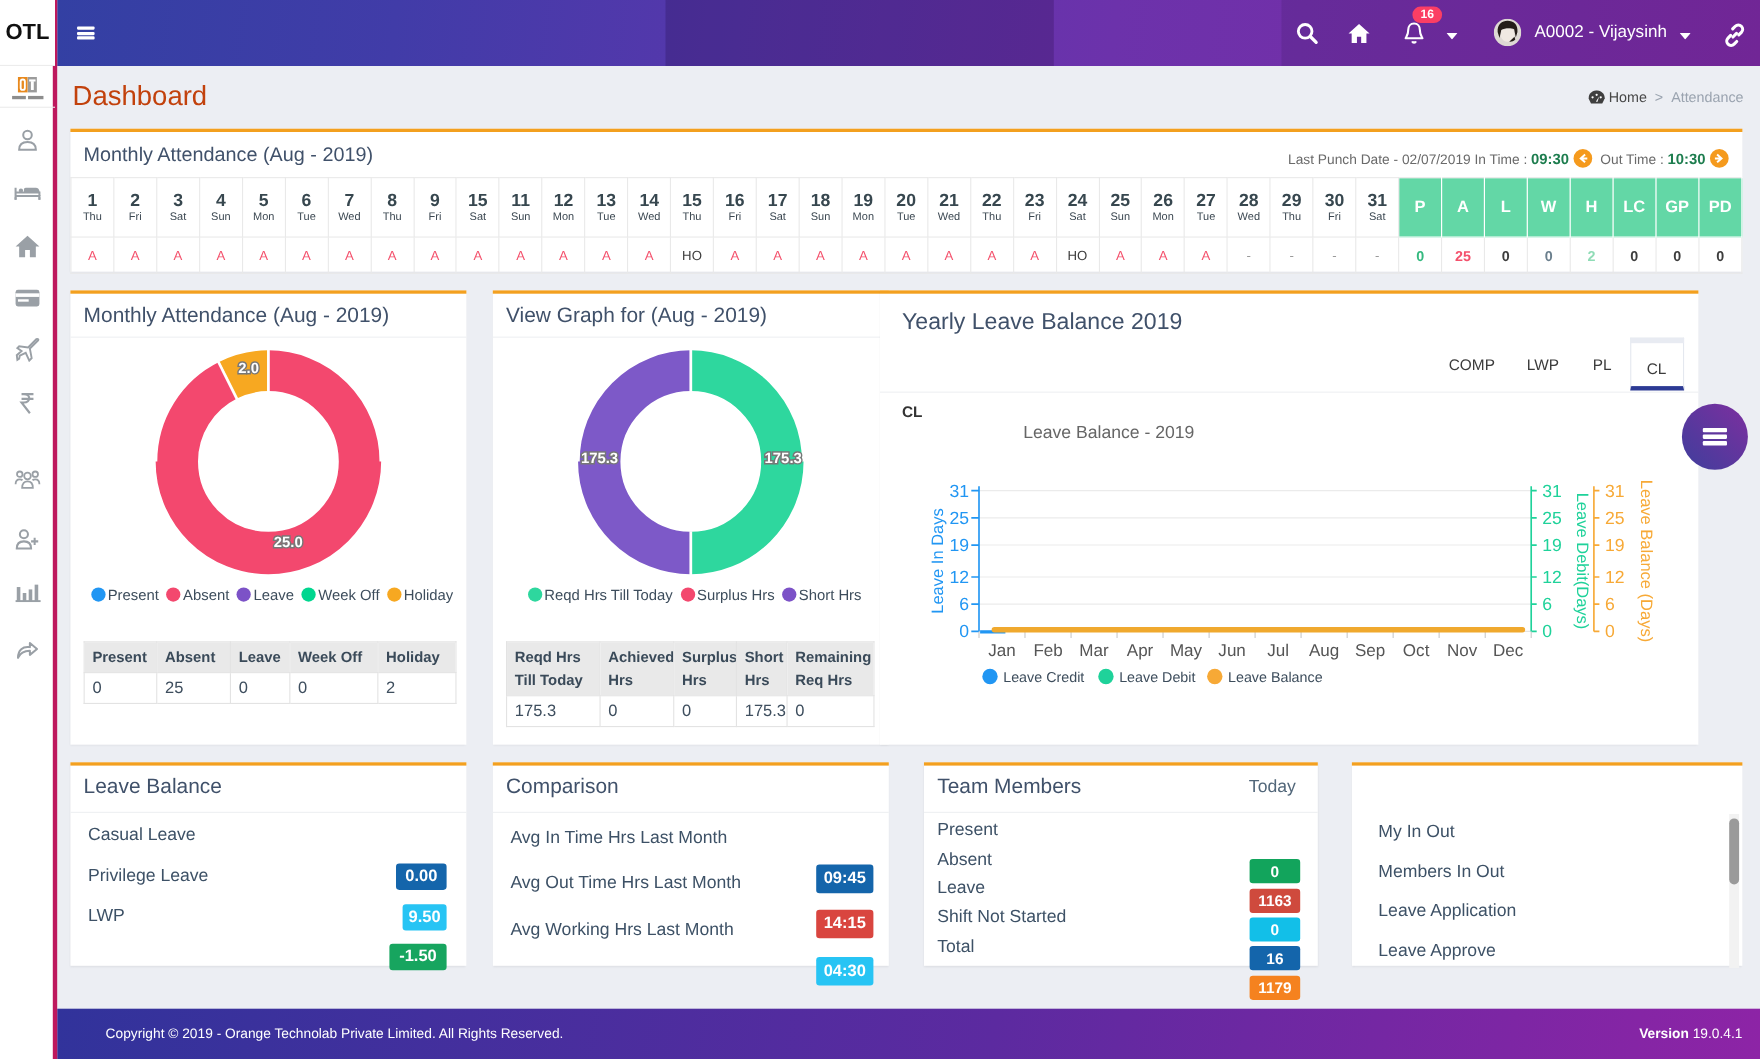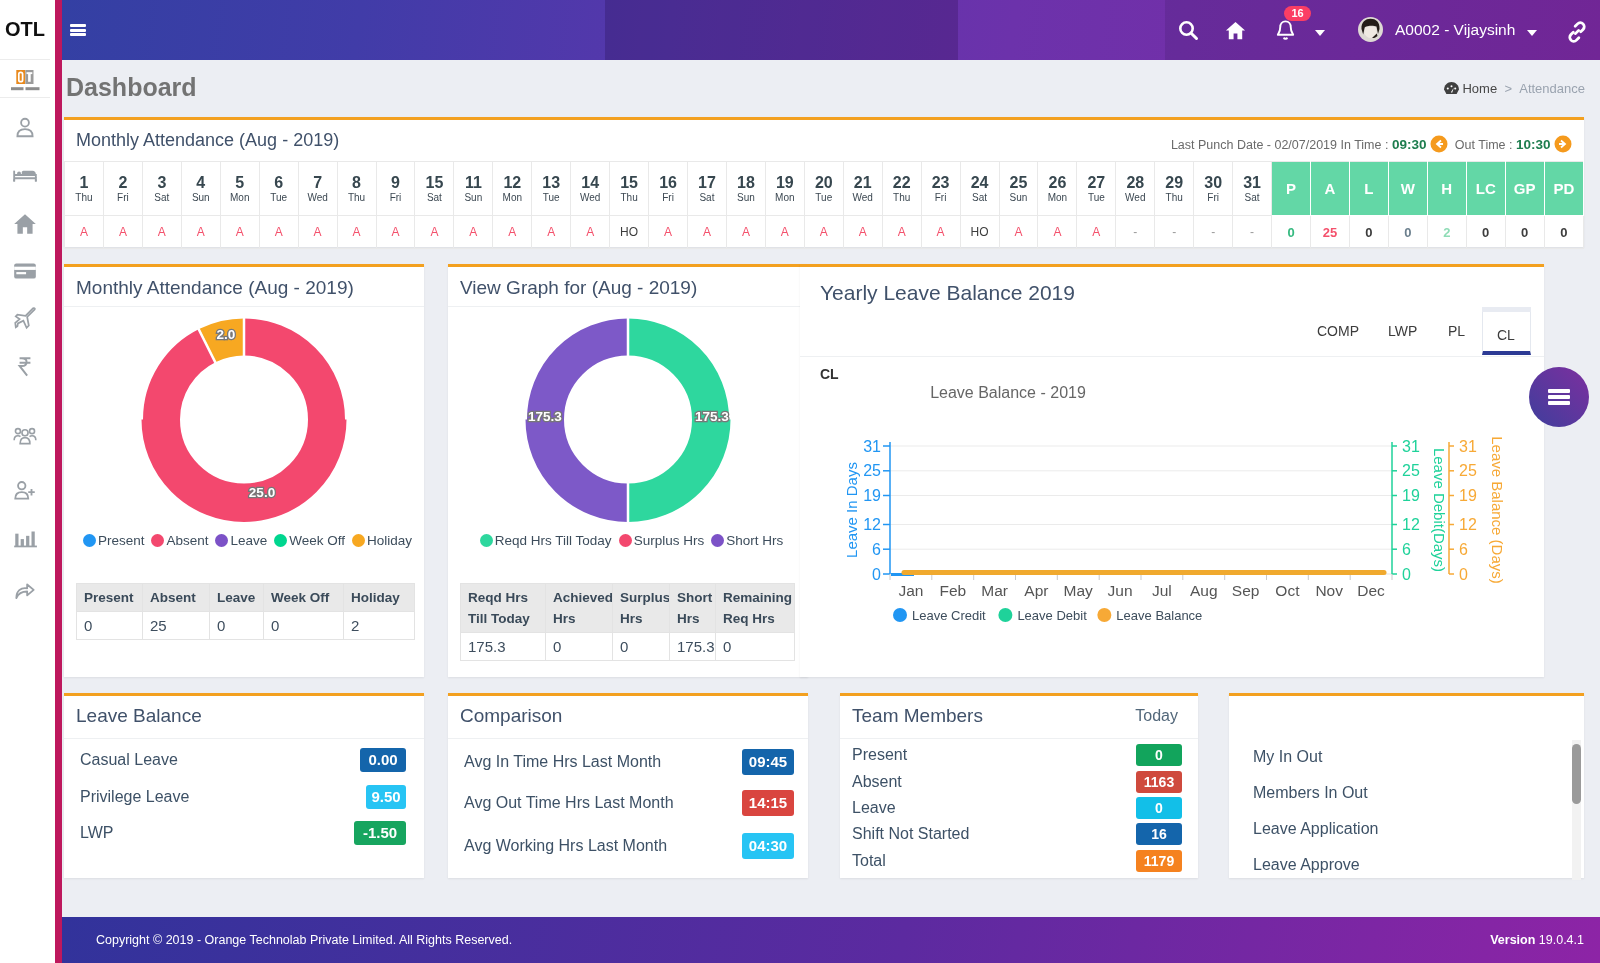--- a/index.html
+++ b/index.html
@@ -5,24 +5,24 @@
 * { margin:0; padding:0; box-sizing:border-box; }
 html,body { width:1600px; height:963px; font-family:"Liberation Sans", sans-serif; background:#eceef3; overflow:hidden; position:relative; }
 svg text { font-family:"Liberation Sans", sans-serif; }
 #topbar { position:absolute; left:50px; top:0; width:1550px; height:60px;
   background:linear-gradient(97deg,#3340a3 0%,#413ca8 20%,#5737ac 40%,#6c32ab 62%,#7d2ba4 100%); }
 #topbanner { position:absolute; left:555px; top:0; width:353px; height:60px; background:rgba(20,0,45,0.20); }
 #navshade { position:absolute; left:1115px; top:0; width:435px; height:60px; background:rgba(10,0,25,0.10); }
 #topbar .htitle { position:absolute; left:555px; top:0; width:353px; height:60px; line-height:60px; color:#fff; font-size:15px; font-weight:bold; text-align:center; letter-spacing:0.2px;}
 .hicon { position:absolute; display:flex; align-items:center; justify-content:center; }
 .bars span { display:block; width:16px; height:3px; background:#fff; border-radius:1px; margin:1.8px 0;}
-#sidebar { position:absolute; left:0; top:0; width:62px; height:963px; background:#fff; border-right:7px solid #be185d; z-index:5;}
+#sidebar { position:absolute; left:0; top:0; width:52px; height:963px; background:#fff; border-right:4px solid #be185d; z-index:5;}
 #otl { position:absolute; top:0; left:0; width:50px; height:60px; line-height:58px; text-align:center; font-weight:bold; font-size:20px; color:#101010; border-bottom:1px solid #ececec; background:#fff;}
 .sicon { position:absolute; left:0; width:50px; text-align:center; }
-#pagehead { position:absolute; left:66px; top:73px; font-size:25px; color:#737373;font-weight:bold; }
+#pagehead { position:absolute; left:66px; top:73px; font-size:25px; color:#c2410c; }
 #crumb { position:absolute; right:15px; top:81px; font-size:13px; color:#9aa3af; }
 #crumb .home { color:#474747; }
 .card { position:absolute; background:#fff; border-top:3px solid #f3a01f; box-shadow:0 1px 2px rgba(0,0,0,0.07); }
 .ctitle { font-size:19px; color:#40516a; }
 #strip { left:64px; top:117px; width:1520px; height:130px; }
 #strip .ctitle { position:absolute; left:12px; top:10px; font-size:18px;}
 #punch { position:absolute; right:12px; top:15px; font-size:12.5px; color:#6a6a6a; }
 #punch b { color:#1d7d4e; font-size:13.5px;}
 #atable { position:absolute; left:0px; top:41px; width:1520px; border-collapse:collapse; table-layout:fixed; }
 #atable td { border:1px solid #e9e9e9; text-align:center; }
@@ -44,21 +44,21 @@
 .stable td { border:1px solid #e3e3e3; padding:3px 7px; }
 .stable tr.h td { font-size:13.5px; }
 .stable tr.h td { background:#e9e9e9; font-weight:bold; color:#3a4a59; }
 #lbcard { left:64px; top:693px; width:360px; height:185px; }
 #compcard { left:448px; top:693px; width:360px; height:185px; }
 #teamcard { left:840px; top:693px; width:358px; height:185px; }
 #qacard { left:1229px; top:693px; width:355px; height:185px; }
 .bhead { position:absolute; left:0; top:0; width:100%; height:43px; border-bottom:1px solid #eef0f2; }
 .bhead .ctitle { position:absolute; left:12px; top:9px; }
 .rowitem { position:absolute; left:16px; font-size:16px; color:#3d5166; }
-.badge { position:absolute; color:#fff; font-weight:bold; text-align:center; border-radius:3px; }
+.badge { position:absolute; color:#fff; font-weight:bold; text-align:center; border-radius:3px;margin-top:37px; }
 #footer { position:absolute; left:50px; top:917px; width:1550px; height:46px;
   background:linear-gradient(100deg,#31339b 0%,#5c2aa0 55%,#8d24a6 100%); color:#fff; font-size:12.5px; }
 #footer .l { position:absolute; left:10px; top:16px;margin-left:36px; }
 #footer .r { position:absolute; right:16px; top:16px; }
 #fab { position:absolute; left:1529px; top:367px; width:60px; height:60px; border-radius:50%;
   background:linear-gradient(225deg,#7d2f9f,#3f3e9c); z-index:6; }
 #fab .bars { position:absolute; left:19px; top:20px; }
 #fab .bars span { width:22px; height:3.5px; margin:2.4px 0; }
 </style>
 </head>

